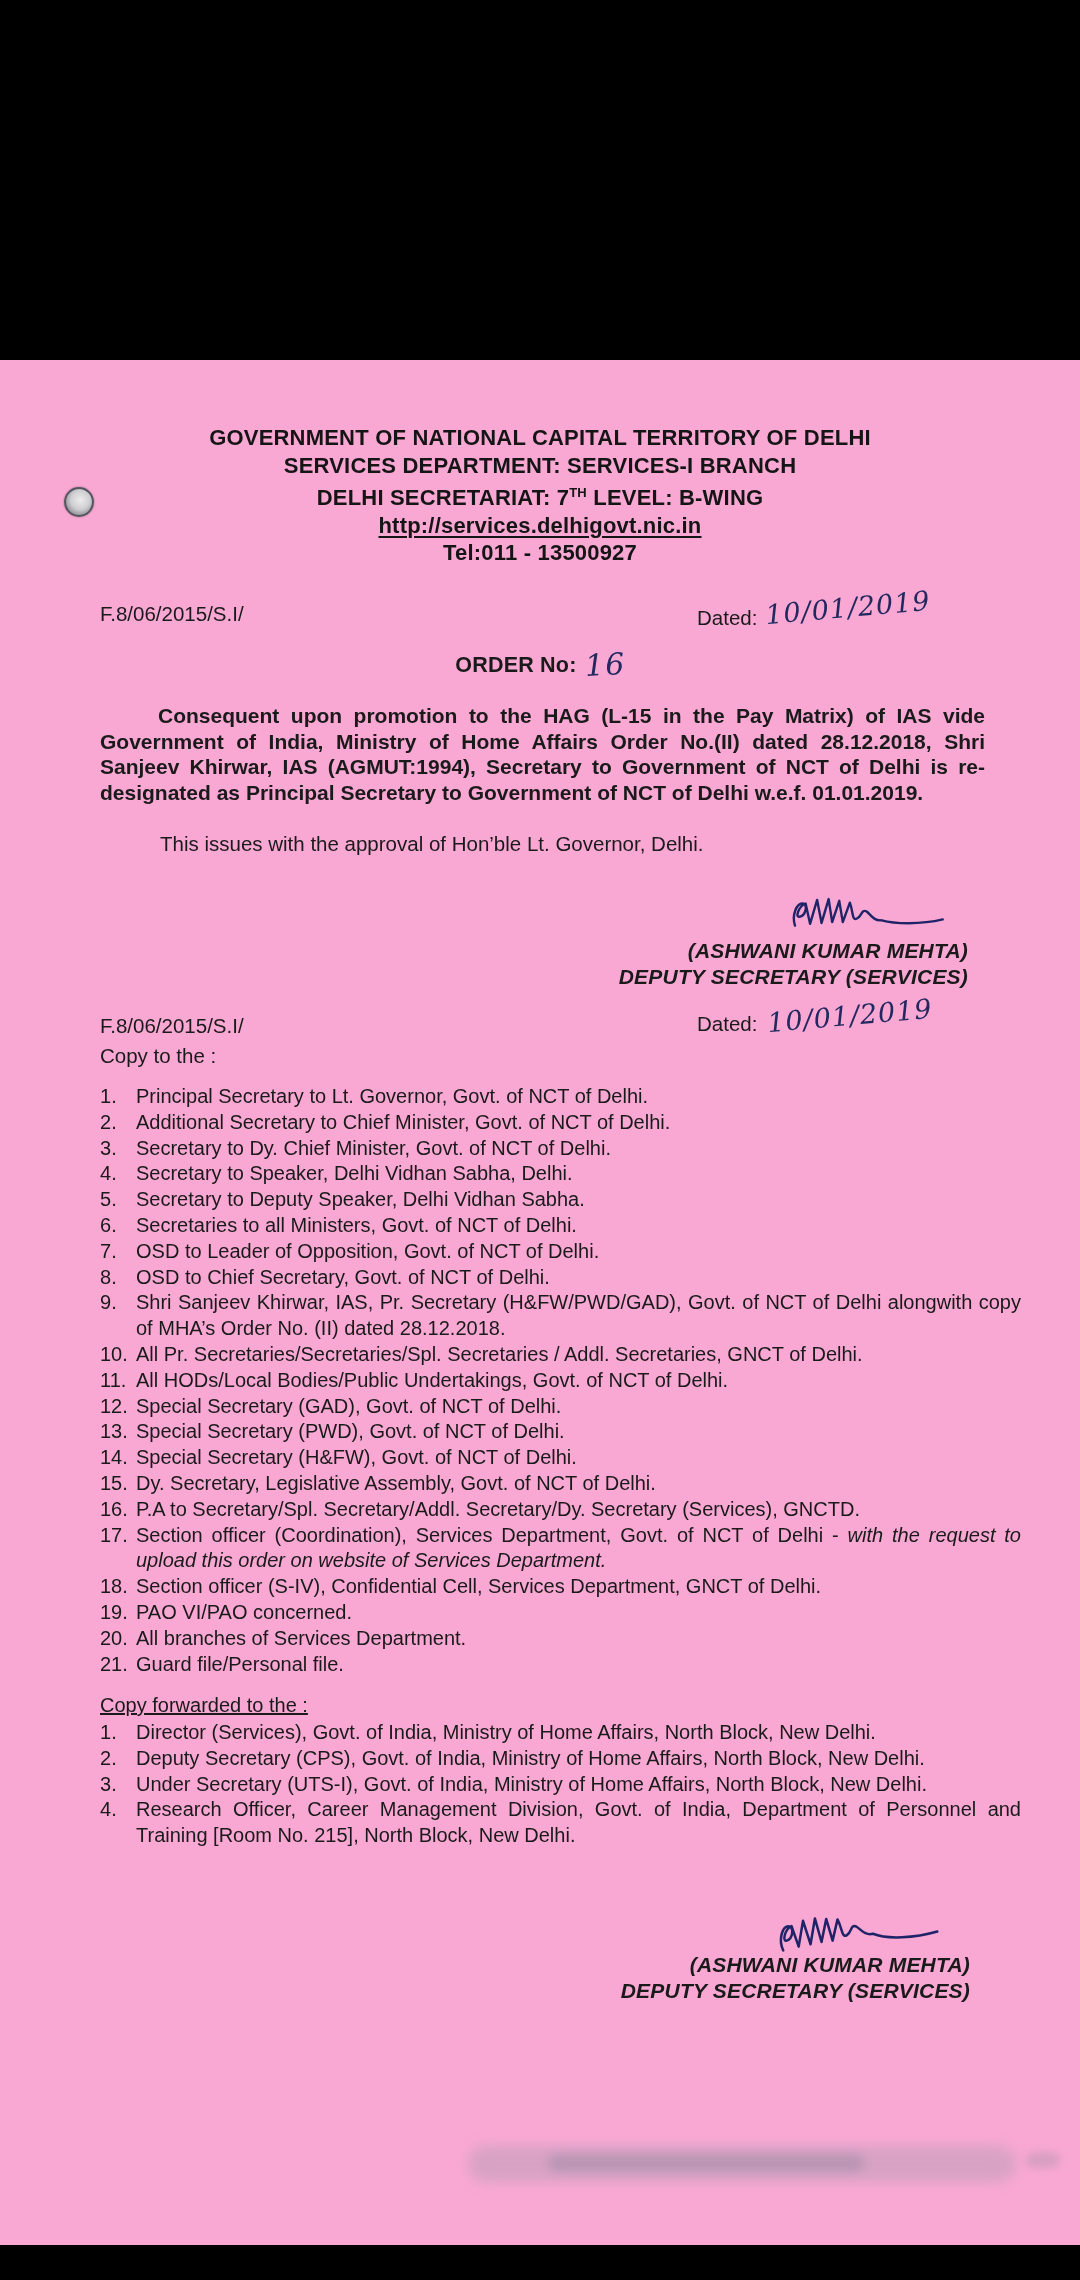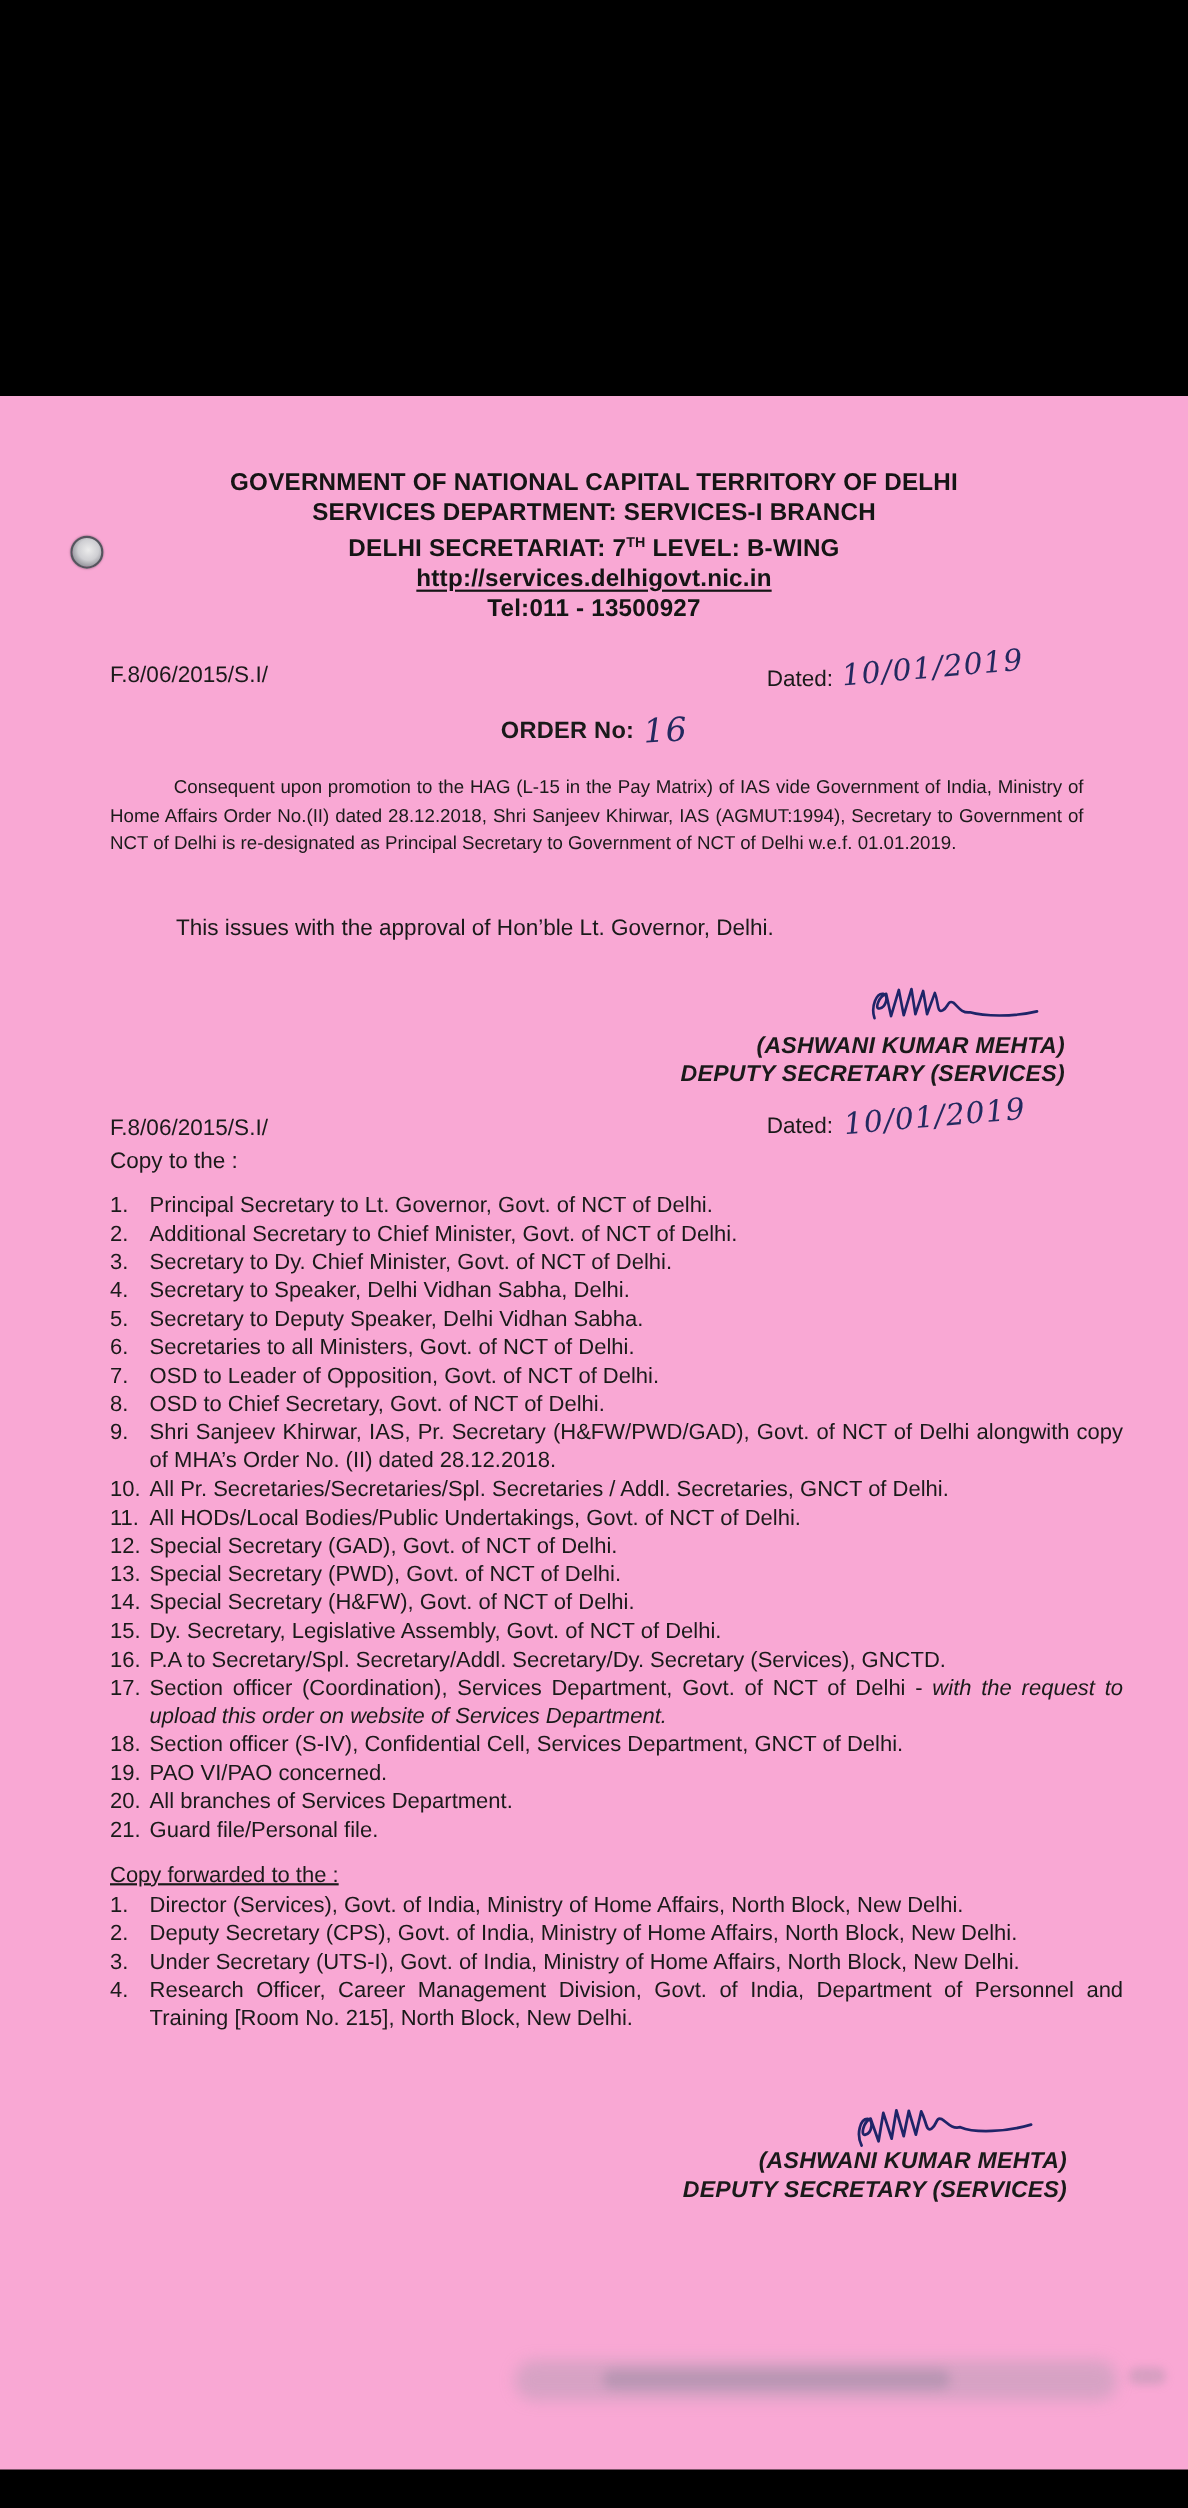--- a/index.html
+++ b/index.html
@@ -36,21 +36,21 @@
   .file-no-1{position:absolute;left:100px;top:602px;}
   .dated-1{position:absolute;left:697px;top:600px;white-space:nowrap;}
   .dated-1 .hand{position:relative;top:-8px;margin-left:8px;}
 
   .order-line{position:absolute;top:644px;left:0;width:100%;text-align:center;}
   .order-line .label{font-weight:bold;font-size:21.5px;letter-spacing:.2px;}
   .order-line .hand{position:relative;top:3px;margin-left:8px;}
 
   .para1{
     position:absolute;top:703px;left:100px;width:885px;
-    font-size:17px;line-height:25.6px;text-align:justify;text-indent:58px;
+    font-size:21px;line-height:25.6px;text-align:justify;text-indent:58px;font-weight:bold;
   }
   .para2{position:absolute;top:832px;left:160px;font-size:20.5px;}
 
   .sig-block{position:absolute;text-align:right;font-style:italic;}
   .sig-block.first{top:892px;right:112px;}
   .sig-block.second{top:1902px;right:110px;}
   .sig-svg{display:block;margin-left:auto;}
   .sig-block.first .sig-svg{width:180px;height:46px;margin-right:10px;margin-bottom:0;}
   .sig-block.second .sig-svg{width:172px;height:56px;margin-right:26px;margin-bottom:-6px;transform:rotate(-7deg);}
   .sig-name,.sig-title{font-weight:bold;font-size:21px;line-height:26px;letter-spacing:.2px;white-space:nowrap;}

